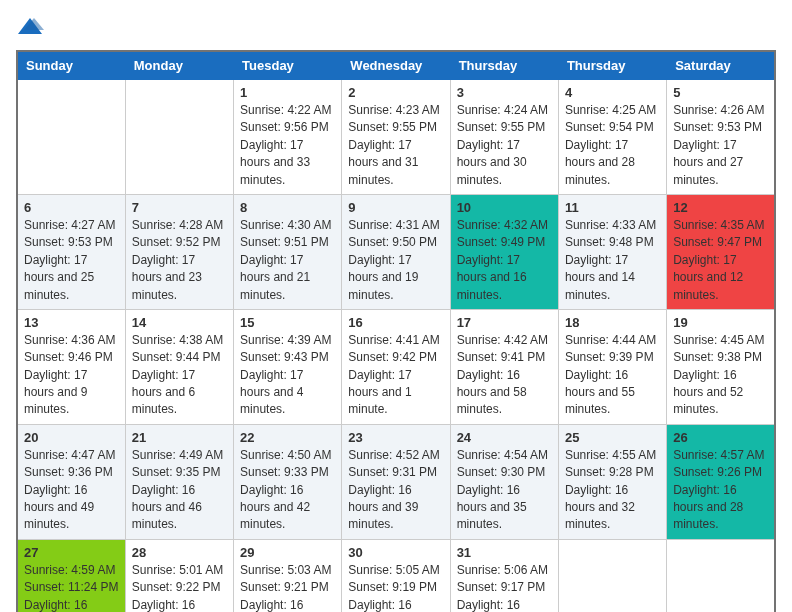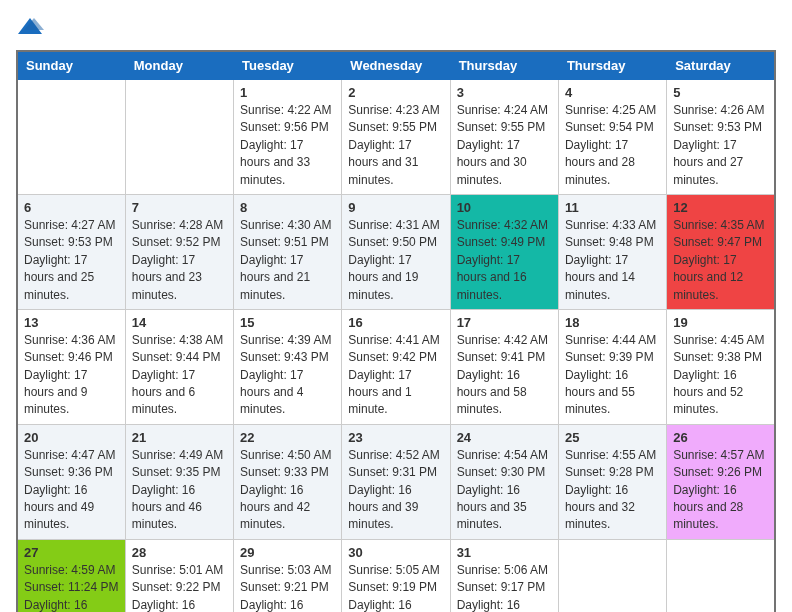--- a/index.html
+++ b/index.html
@@ -279,21 +279,21 @@
           <div class="day-info" style="white-space: pre-line;">Sunrise: 4:54 AM
 Sunset: 9:30 PM
 Daylight: 16 hours and 35 minutes.</div>
         </td>
         <td style="background: rgb(240, 244, 248);">
           <span class="day-number">25</span>
           <div class="day-info" style="white-space: pre-line;">Sunrise: 4:55 AM
 Sunset: 9:28 PM
 Daylight: 16 hours and 32 minutes.</div>
         </td>
-        <td style="background: #f0abfc;">
+        <td style="background: #14b8a6;">
           <span class="day-number">26</span>
           <div class="day-info" style="white-space: pre-line;">Sunrise: 4:57 AM
 Sunset: 9:26 PM
 Daylight: 16 hours and 28 minutes.</div>
         </td>
       </tr>
       <tr>
         <td style="background: #84cc16; margin-top: 46px;">
           <span class="day-number">27</span>
           <div class="day-info" style="white-space: pre-line;">Sunrise: 4:59 AM

